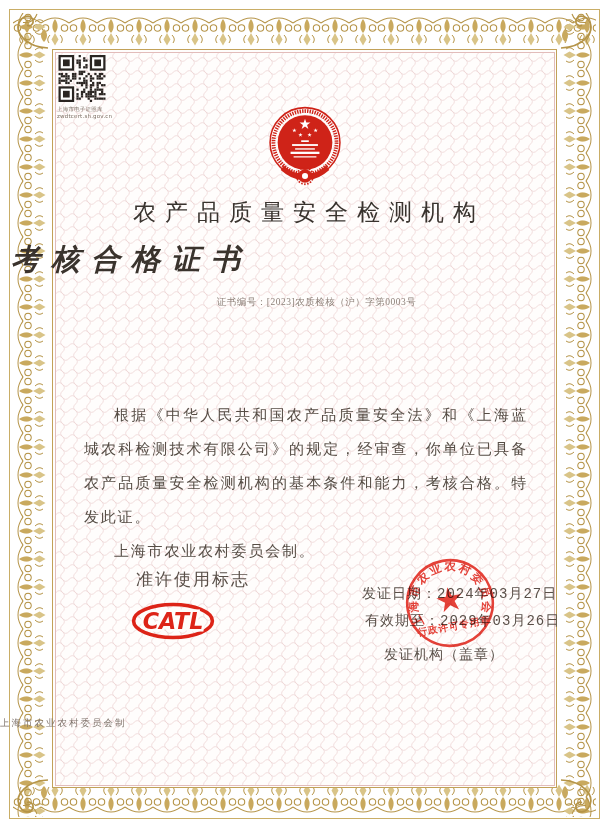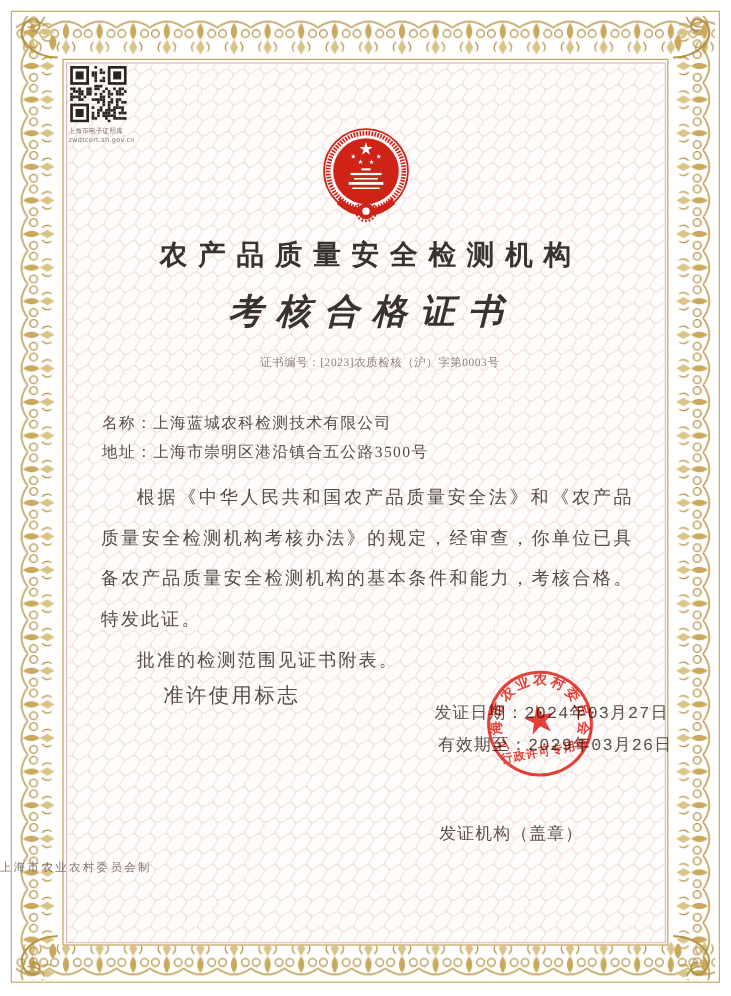--- a/index.html
+++ b/index.html
@@ -20,35 +20,35 @@
   .inner-frame{position:absolute;left:52px;top:49px;width:503px;height:737px;
                border:1.6px solid #c2a158;background:#fffdfc;}
   .inner-frame::after{content:'';position:absolute;inset:1.5px;border:1px solid #e2bcba;pointer-events:none;}
   .guilloche{position:absolute;inset:2.5px;}
   
   .abs{position:absolute;}
   .qr-wrap{left:57px;top:55px;width:64px;}
   .qr-cap{font-family:"DejaVu Sans",sans-serif;font-size:5.5px;line-height:7px;color:#7c6f63;letter-spacing:0.2px;}
   .emblem{left:0;right:0;top:106px;text-align:center;}
   .title{left:0;right:0;top:197px;text-align:center;font-size:23px;letter-spacing:9px;
-         color:#39332e;font-weight:700;text-indent:9px;}
-  .subtitle{left:0;right:0;top:240px;text-align:center;font-size:29px;letter-spacing:11px;
+         color:#39332e;font-weight:400;text-indent:9px;}
+  .subtitle{left:0;right:0;top:240px;font-size:29px;letter-spacing:11px;
             color:#3a332d;font-style:italic;font-weight:700;text-indent:11px;}
   .cert-no{left:0;right:0;top:296px;text-align:center;font-size:9.5px;letter-spacing:0.5px;color:#8d8078;padding-left:24px;}
   .holder{left:85px;top:341px;font-size:13px;letter-spacing:1.2px;color:#564c43;line-height:24px;}
   .holder div{margin-bottom:0;}
   .body-text{left:84px;top:398px;width:444px;font-size:15px;line-height:34px;
              letter-spacing:1.8px;color:#564d45;text-align:justify;}
   .body-text p{margin:0;text-indent:2em;}
   .mark-label{left:136px;top:568px;font-size:17px;letter-spacing:2px;color:#5a5049;}
   .logo{left:130px;top:597px;}
   .right-col{font-size:14px;letter-spacing:1px;color:#5a5049;font-family:Liberation Mono, monospace;}
   .issue-date{left:362px;top:585px;}
   .valid-until{left:365px;top:612px;}
-  .issuer{left:366px;top:646px;margin-top:40px;}
+  .issuer{left:384px;top:646px;}
   .seal{left:404px;top:557px;opacity:0.87;mix-blend-mode:multiply;}
   .footer{left:0;right:0;top:717px;font-size:9.5px;letter-spacing:2px;color:#80756d;}
 </style>
 </head>
 <body>
 
 <div id="page">
 
   <div class="outer-line"></div>
 
@@ -294,31 +294,33 @@
       <circle cx="50" cy="92" r="9" fill="#cf2318"></circle>
       <circle cx="50" cy="92" r="10.8" fill="none" stroke="#cf2318" stroke-width="2.4" stroke-dasharray="2 2"></circle>
       <circle cx="50" cy="92" r="4" fill="#ffffff"></circle>
     </svg>
   </div>
 
   <div class="abs title">农产品质量安全检测机构</div>
   <div class="abs subtitle">考核合格证书</div>
   <div class="abs cert-no">证书编号：[2023]农质检核（沪）字第0003号</div>
 
-  <div class="abs holder">
-    <div>名称：上海蓝城农科检测技术有限公司</div>
-    <div>地址：上海市崇明区港沿镇合五公路3500号</div>
-  </div>
 
   <div class="abs body-text">
-    <p>根据《中华人民共和国农产品质量安全法》和《农产品质量安全检测机构考核办法》的规定，经审查，你单位已具备农产品质量安全检测机构的基本条件和能力，考核合格。特发此证。</p>
-    <p>批准的检测范围见证书附表。</p>
+    <p>根据《中华人民共和国农产品质量安全法》和《上海蓝城农科检测技术有限公司》的规定，经审查，你单位已具备农产品质量安全检测机构的基本条件和能力，考核合格。特发此证。</p>
+    <p>上海市农业农村委员会制。</p>
   </div>
 
   <div class="abs mark-label">准许使用标志</div>
+  <div class="abs logo">
+    <svg width="86" height="48" viewBox="0 0 120 66">
+      <ellipse cx="60" cy="33" rx="55" ry="23" fill="none" stroke="#dd2418" stroke-width="5"></ellipse>
+      <text x="60" y="44" font-family="DejaVu Sans, sans-serif" font-size="31" font-weight="bold" font-style="italic" text-anchor="middle" fill="#dd2418" stroke="#fffdfc" stroke-width="7" paint-order="stroke">CATL</text>
+    </svg>
+  </div>
 
   <div class="abs right-col issue-date">发证日期：2024年03月27日</div>
   <div class="abs right-col valid-until">有效期至：2029年03月26日</div>
   <div class="abs right-col issuer">发证机构（盖章）</div>
 
   <div class="abs seal">
     <svg width="92" height="92" viewBox="0 0 100 100">
       <g transform="rotate(-10 50 50)">
         <circle cx="50" cy="50" r="46.5" fill="none" stroke="#e1251b" stroke-width="2.8"></circle>
         <defs>

